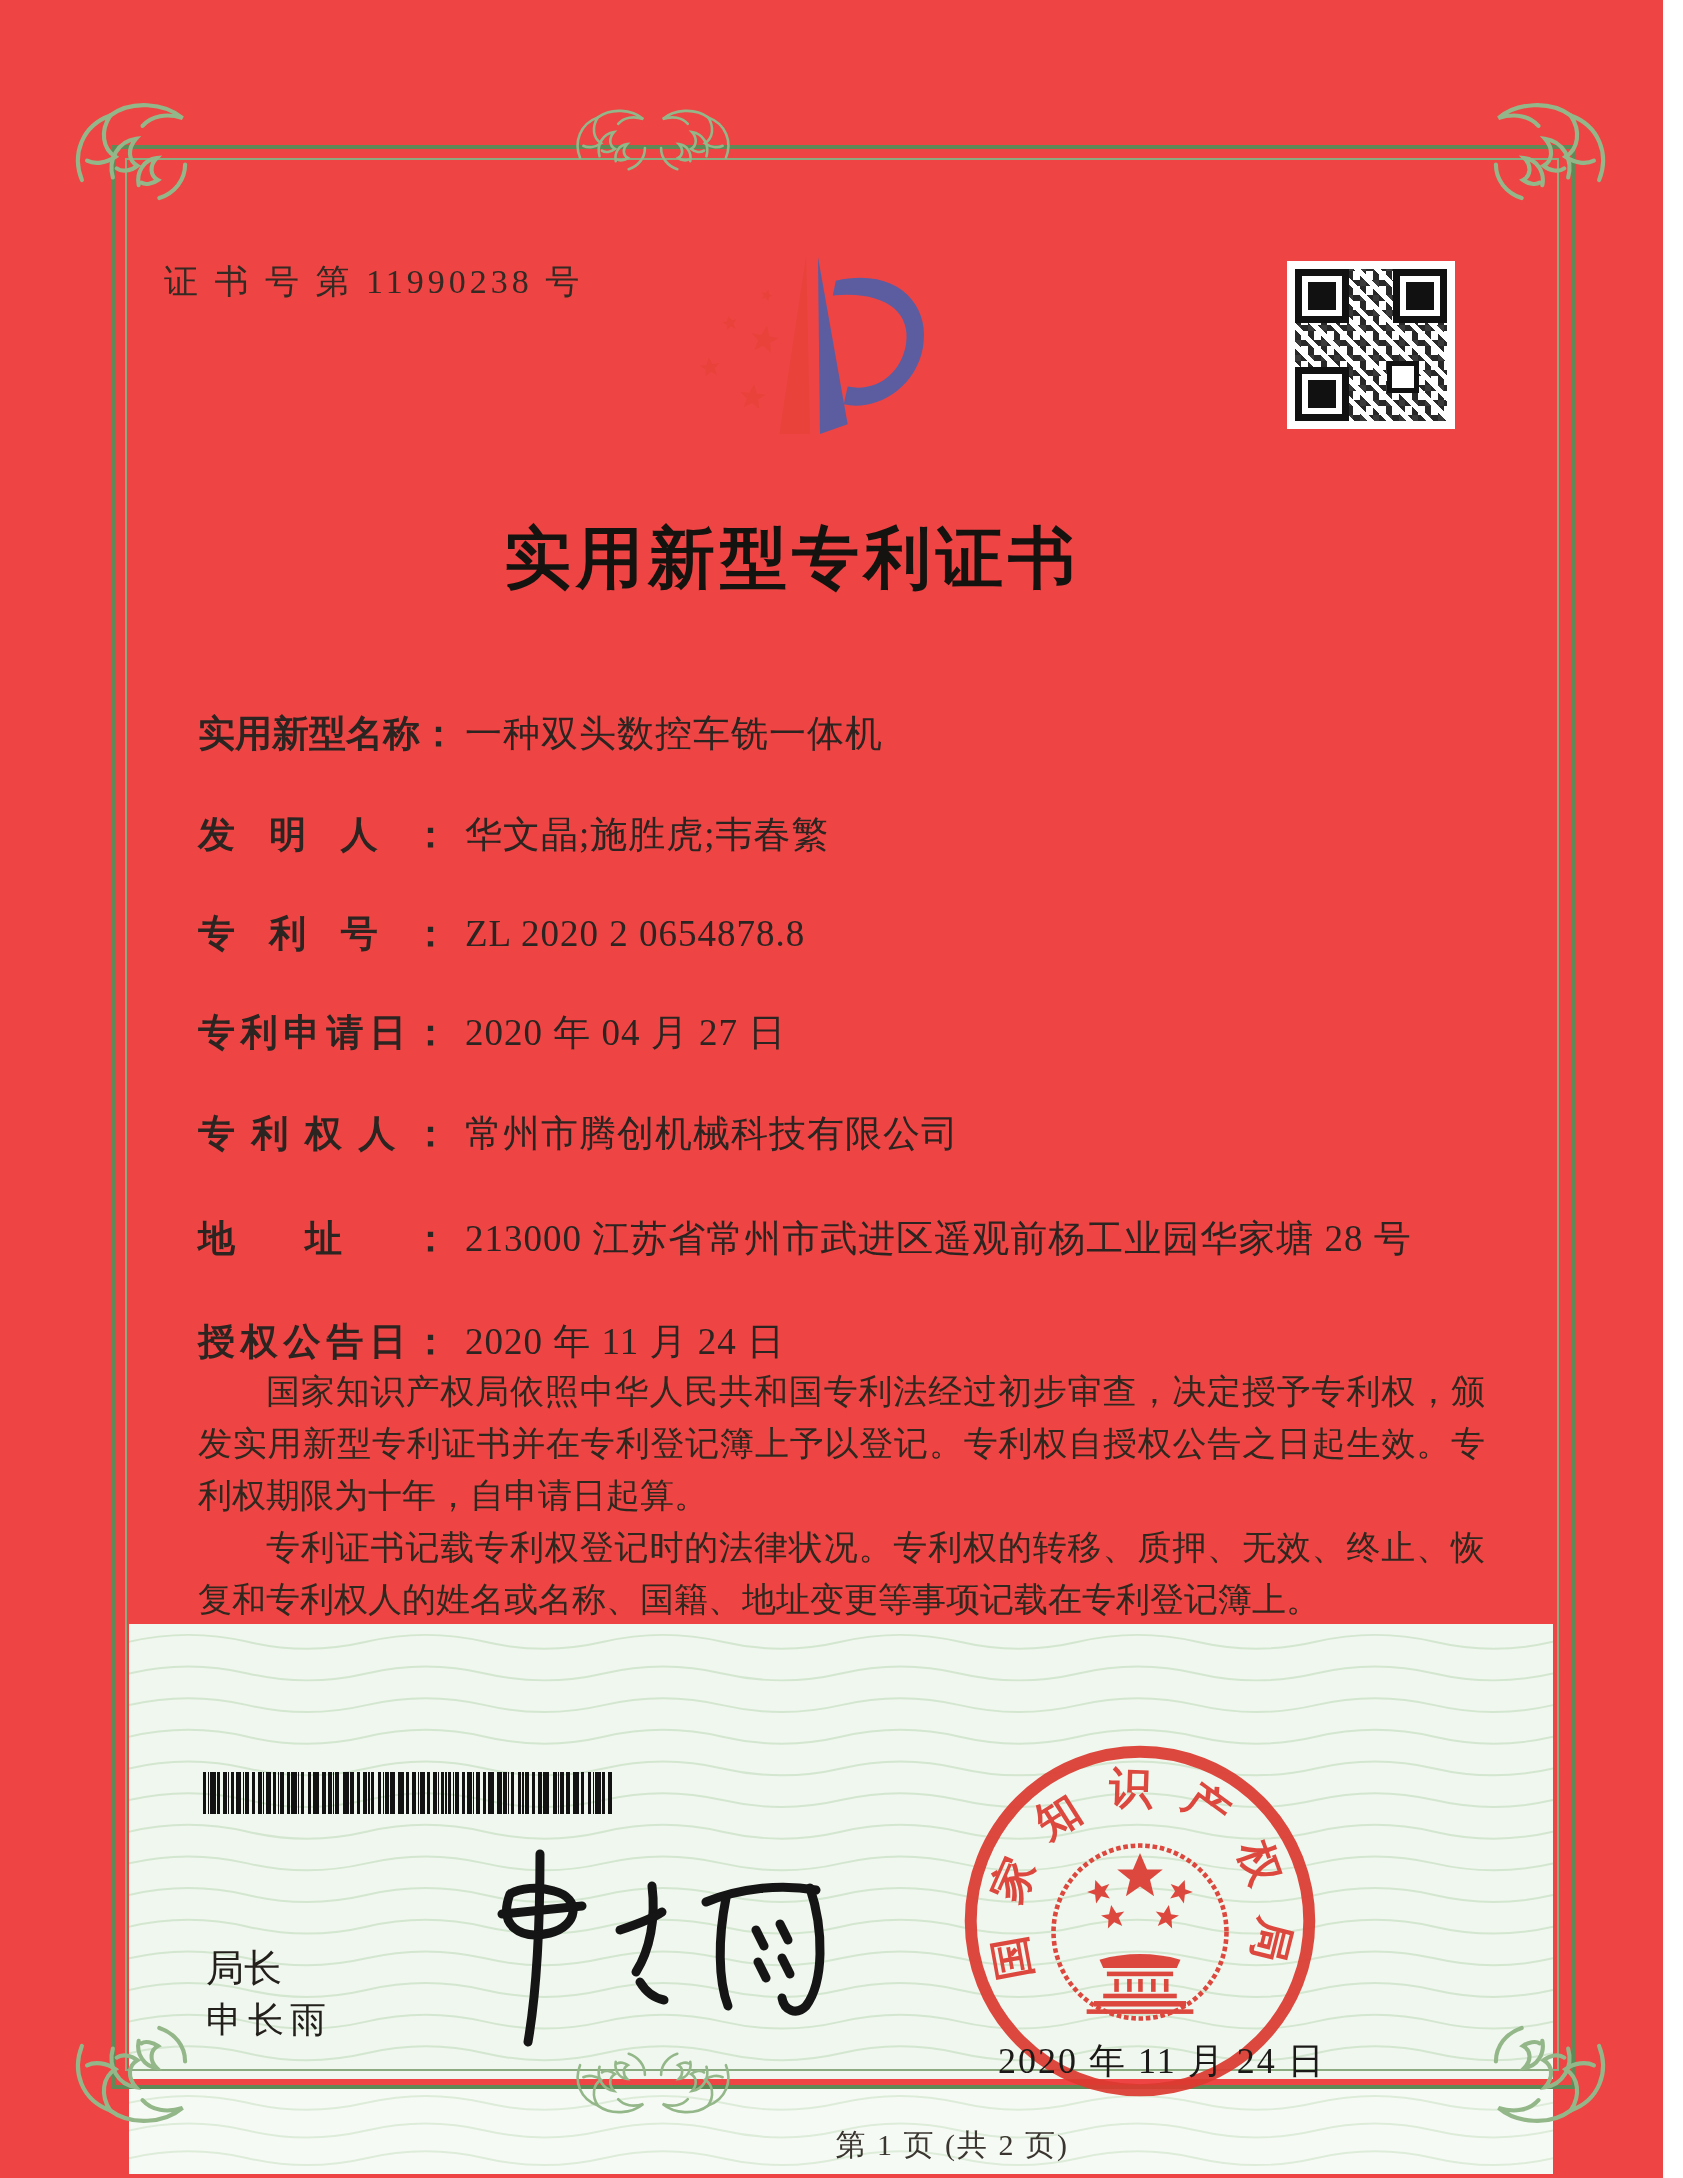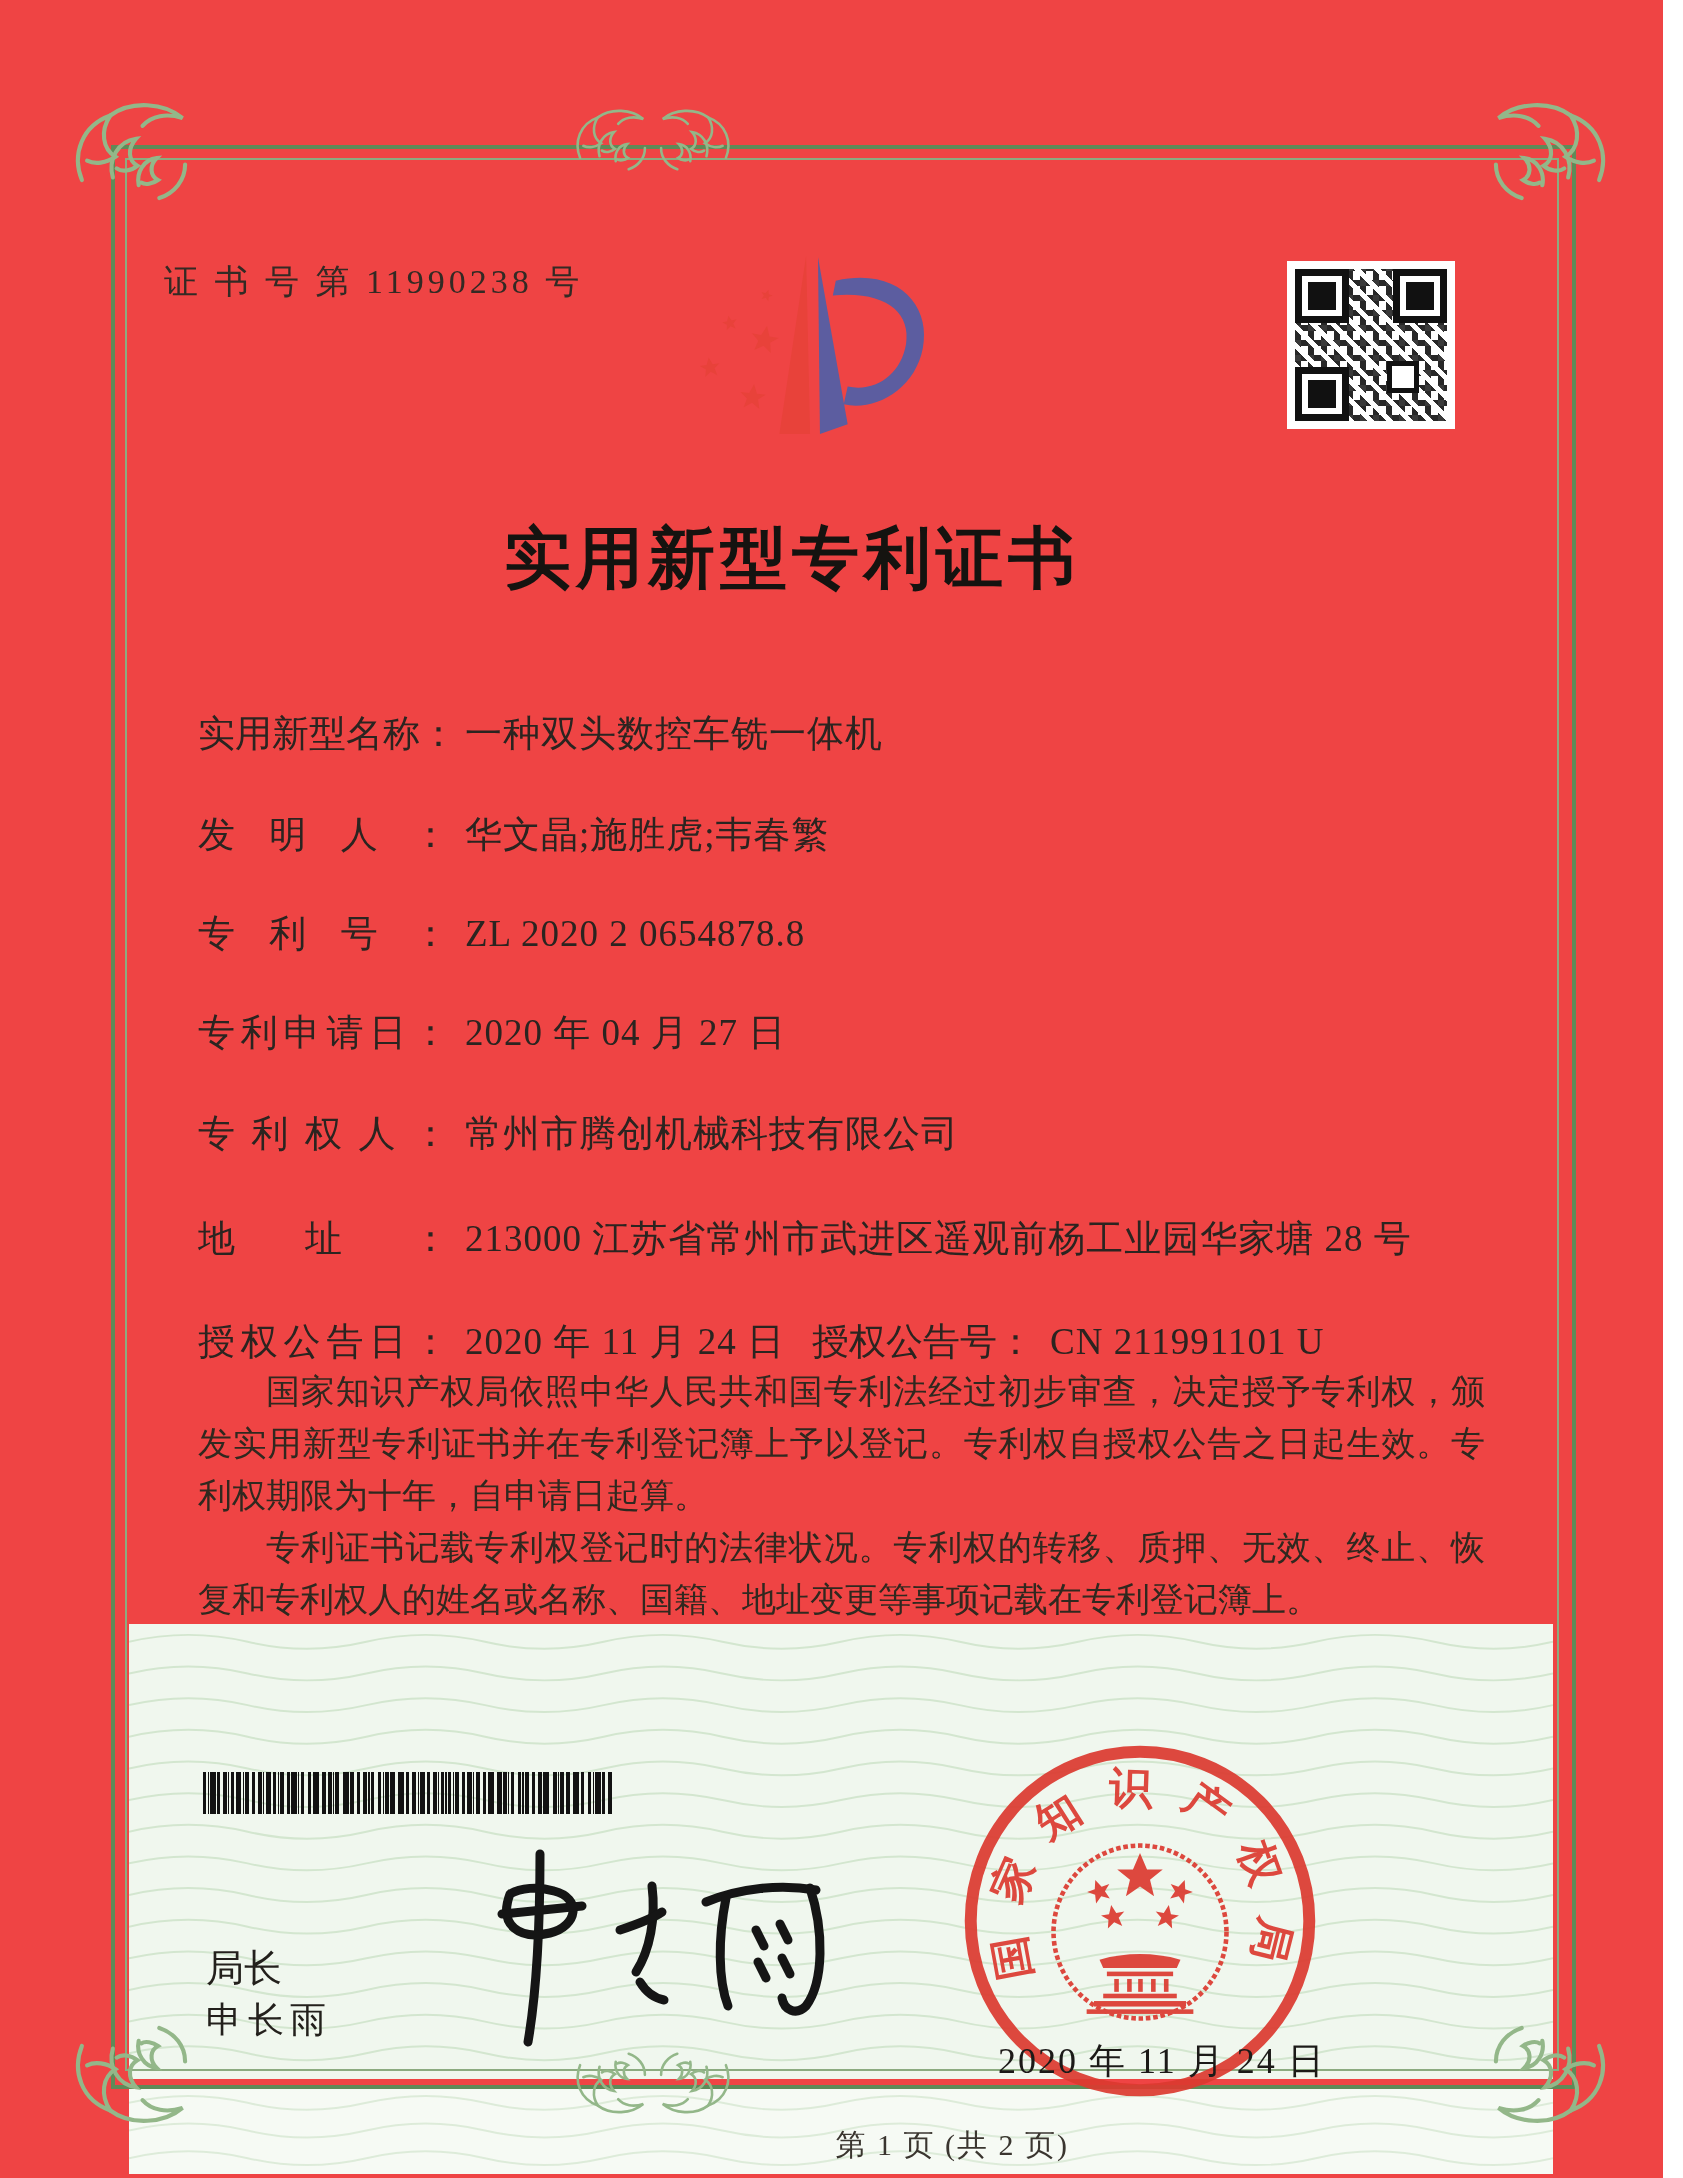--- a/index.html
+++ b/index.html
@@ -36,21 +36,21 @@
               mask-image:repeating-linear-gradient(45deg,#000 0 9px,transparent 9px 14px);}
   .finder{position:absolute;width:40px;height:40px;border:7px solid #111;background:#fff;}
   .finder::after{content:"";position:absolute;inset:6px;background:#111;}
   .f-tl{left:6px;top:6px;} .f-tr{right:6px;top:6px;} .f-bl{left:6px;bottom:6px;}
   .align-sq{position:absolute;right:34px;bottom:34px;width:22px;height:22px;border:5px solid #111;background:#fff;}
   .title{position:absolute;left:376px;top:513px;width:832px;text-align:center;
     font-size:67px;font-weight:bold;letter-spacing:5px;color:#151310;white-space:nowrap;}
   
   .row{position:absolute;left:198px;width:1297px;font-size:37px;white-space:nowrap;}
   .flabel{display:inline-block;width:251px;text-align:justify;text-align-last:justify;
-    text-justify:inter-ideograph;vertical-align:baseline;}
+    text-justify:inter-ideograph;vertical-align:baseline;font-weight:bold;}
   .fvalue{margin-left:16px;letter-spacing:1px;}
   .subfield{position:absolute;left:614px;top:0;}
   .flabel-auto{display:inline;}
   
   .body-text{position:absolute;left:198px;top:1368px;width:1287px;
     font-size:34px;line-height:52px;text-align:justify;color:#30281f;font-family:Liberation Mono, monospace;}
   .body-text p{margin:0;text-indent:2em;}
   
   .barcode{position:absolute;left:203px;top:1772px;width:410px;height:42px;
     background-image:
@@ -187,23 +187,20 @@
   </div>
   <div class="row" style="top:1109px">
     <span class="flabel">专利权人：</span><span class="fvalue">常州市腾创机械科技有限公司</span>
   </div>
   <div class="row" style="top:1214px">
     <span class="flabel">地址：</span><span class="fvalue">213000 江苏省常州市武进区遥观前杨工业园华家塘 28 号</span>
   </div>
   <div class="row" style="top:1317px">
     <span>
       <span class="flabel">授权公告日：</span><span class="fvalue">2020 年 11 月 24 日</span>
-    </span>
-    <span class="subfield">
-      <span class="flabel-auto">授权公告号：</span><span class="fvalue">CN 211991101 U</span>
     </span>
   </div>
 
   <div class="body-text">
     <p>国家知识产权局依照中华人民共和国专利法经过初步审查，决定授予专利权，颁发实用新型专利证书并在专利登记簿上予以登记。专利权自授权公告之日起生效。专利权期限为十年，自申请日起算。</p>
     <p>专利证书记载专利权登记时的法律状况。专利权的转移、质押、无效、终止、恢复和专利权人的姓名或名称、国籍、地址变更等事项记载在专利登记簿上。</p>
   </div>
 
   <div class="barcode"></div>
 

